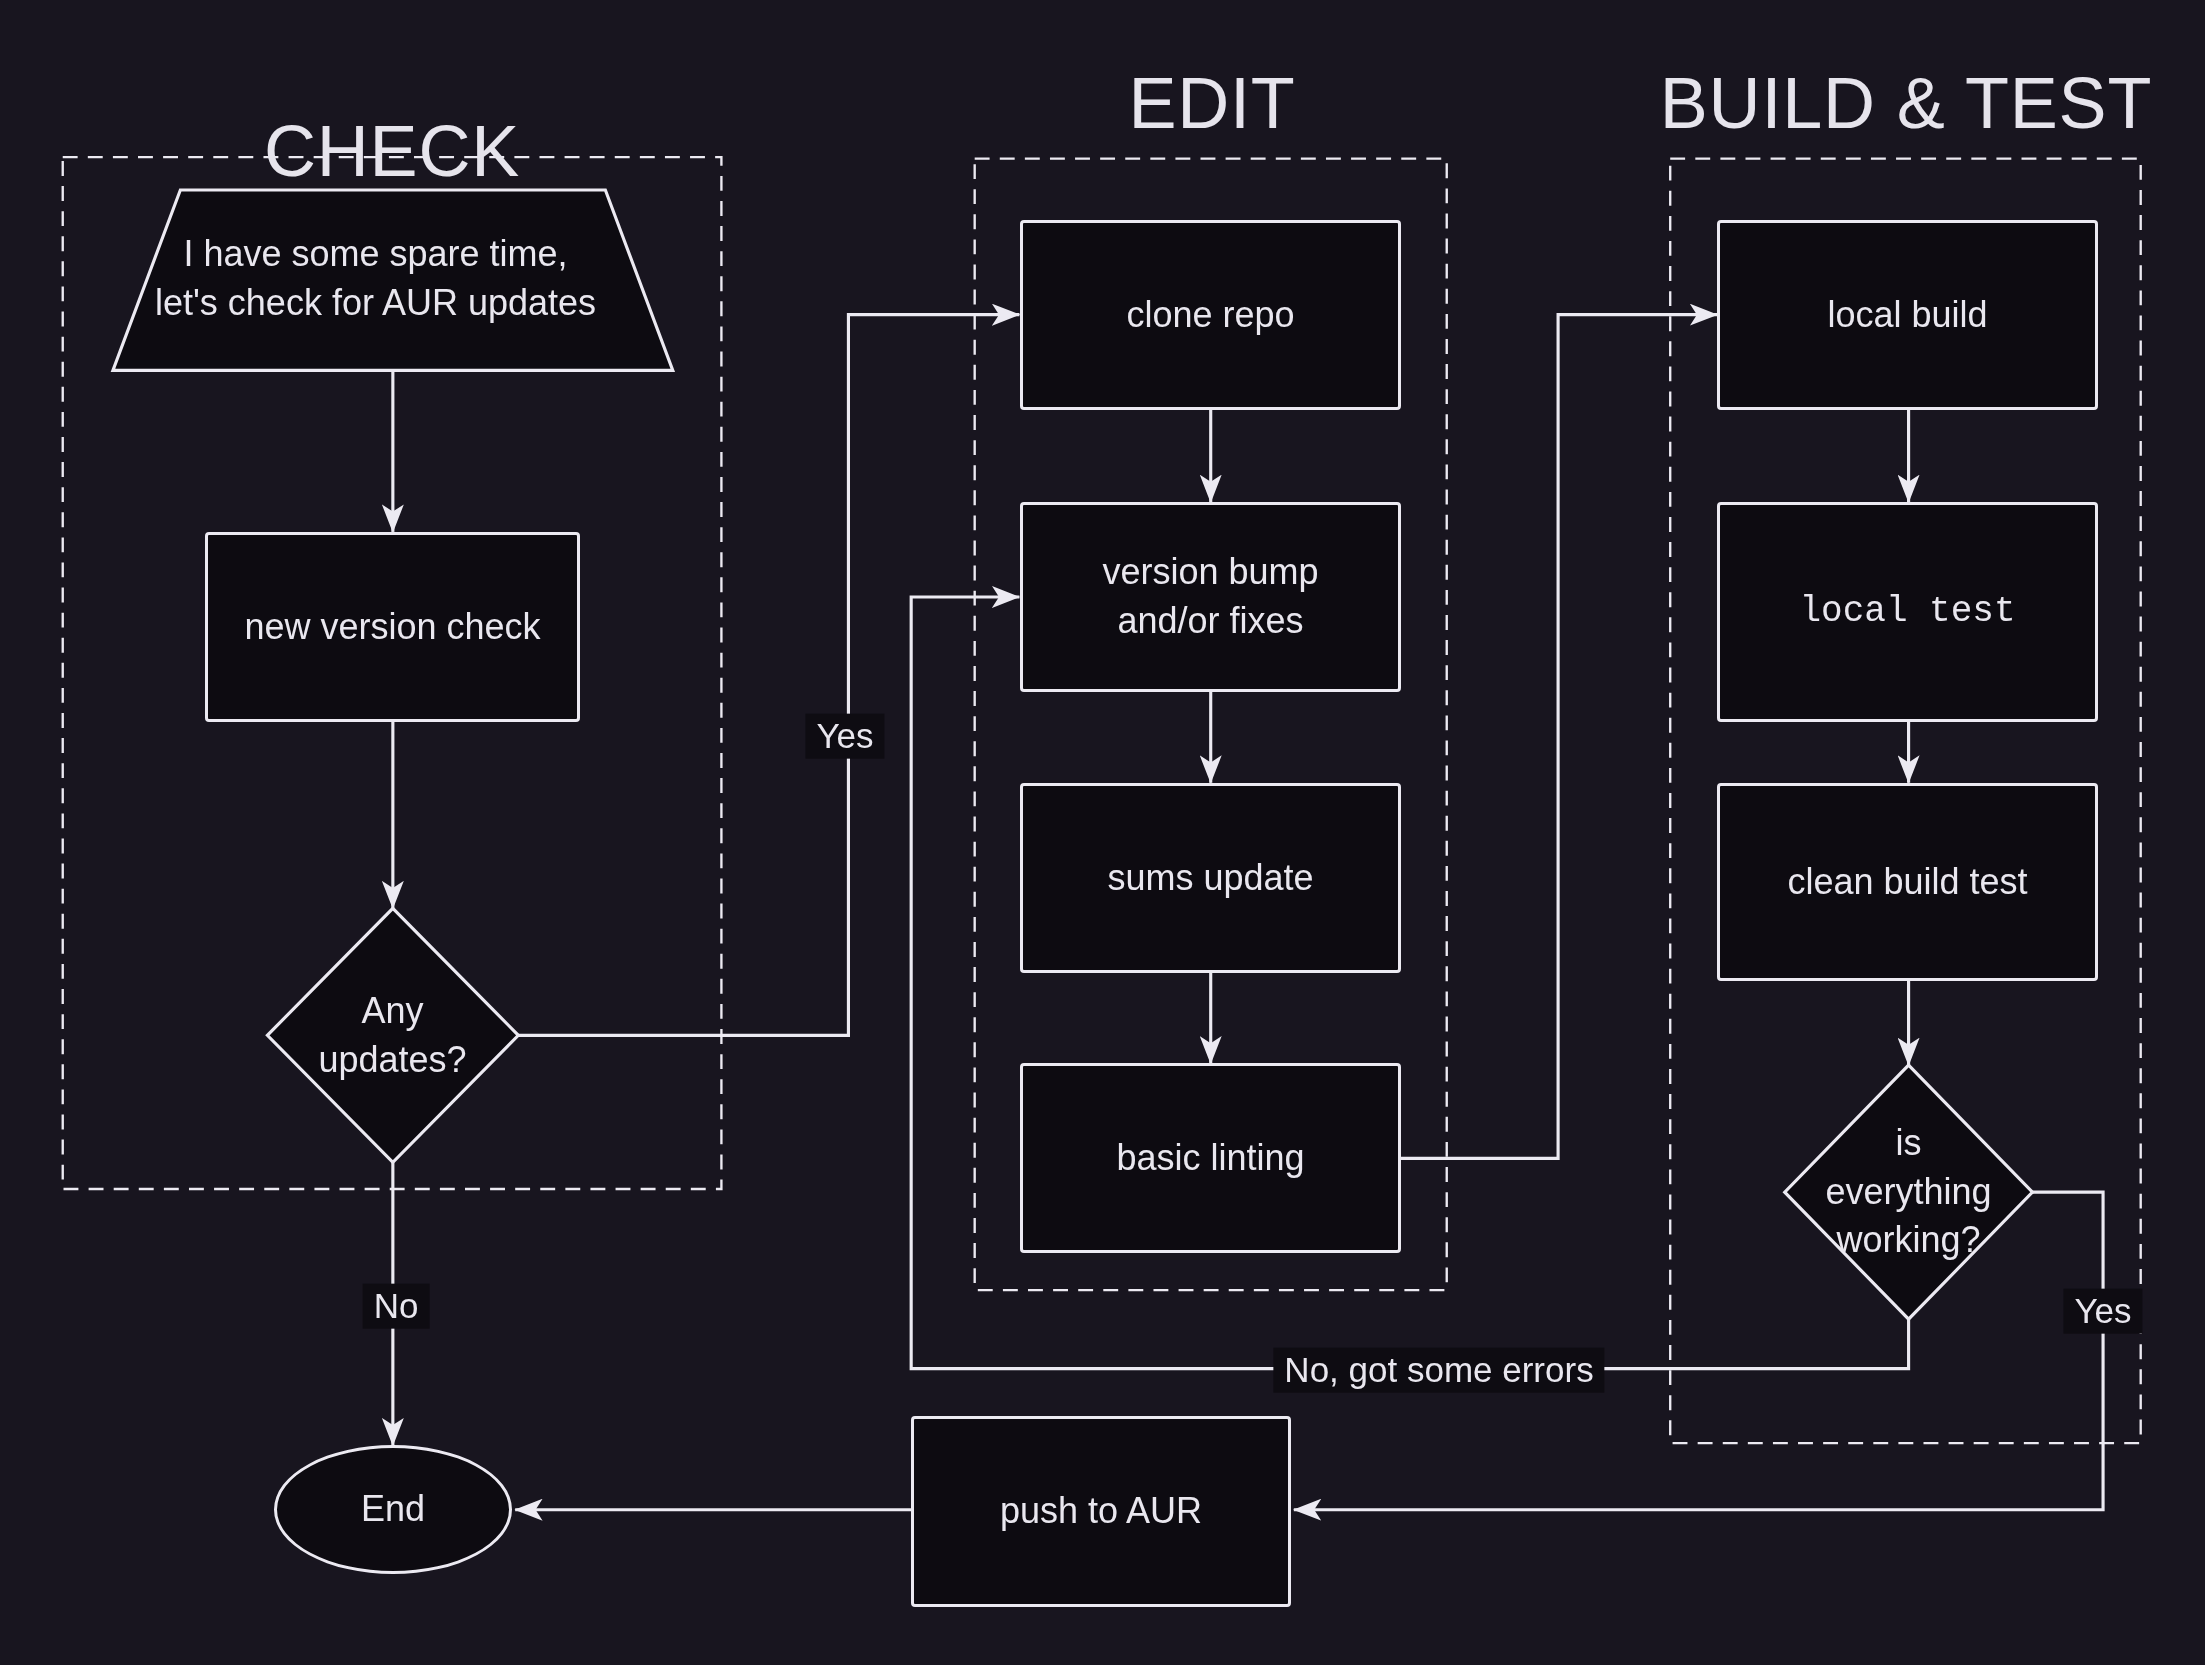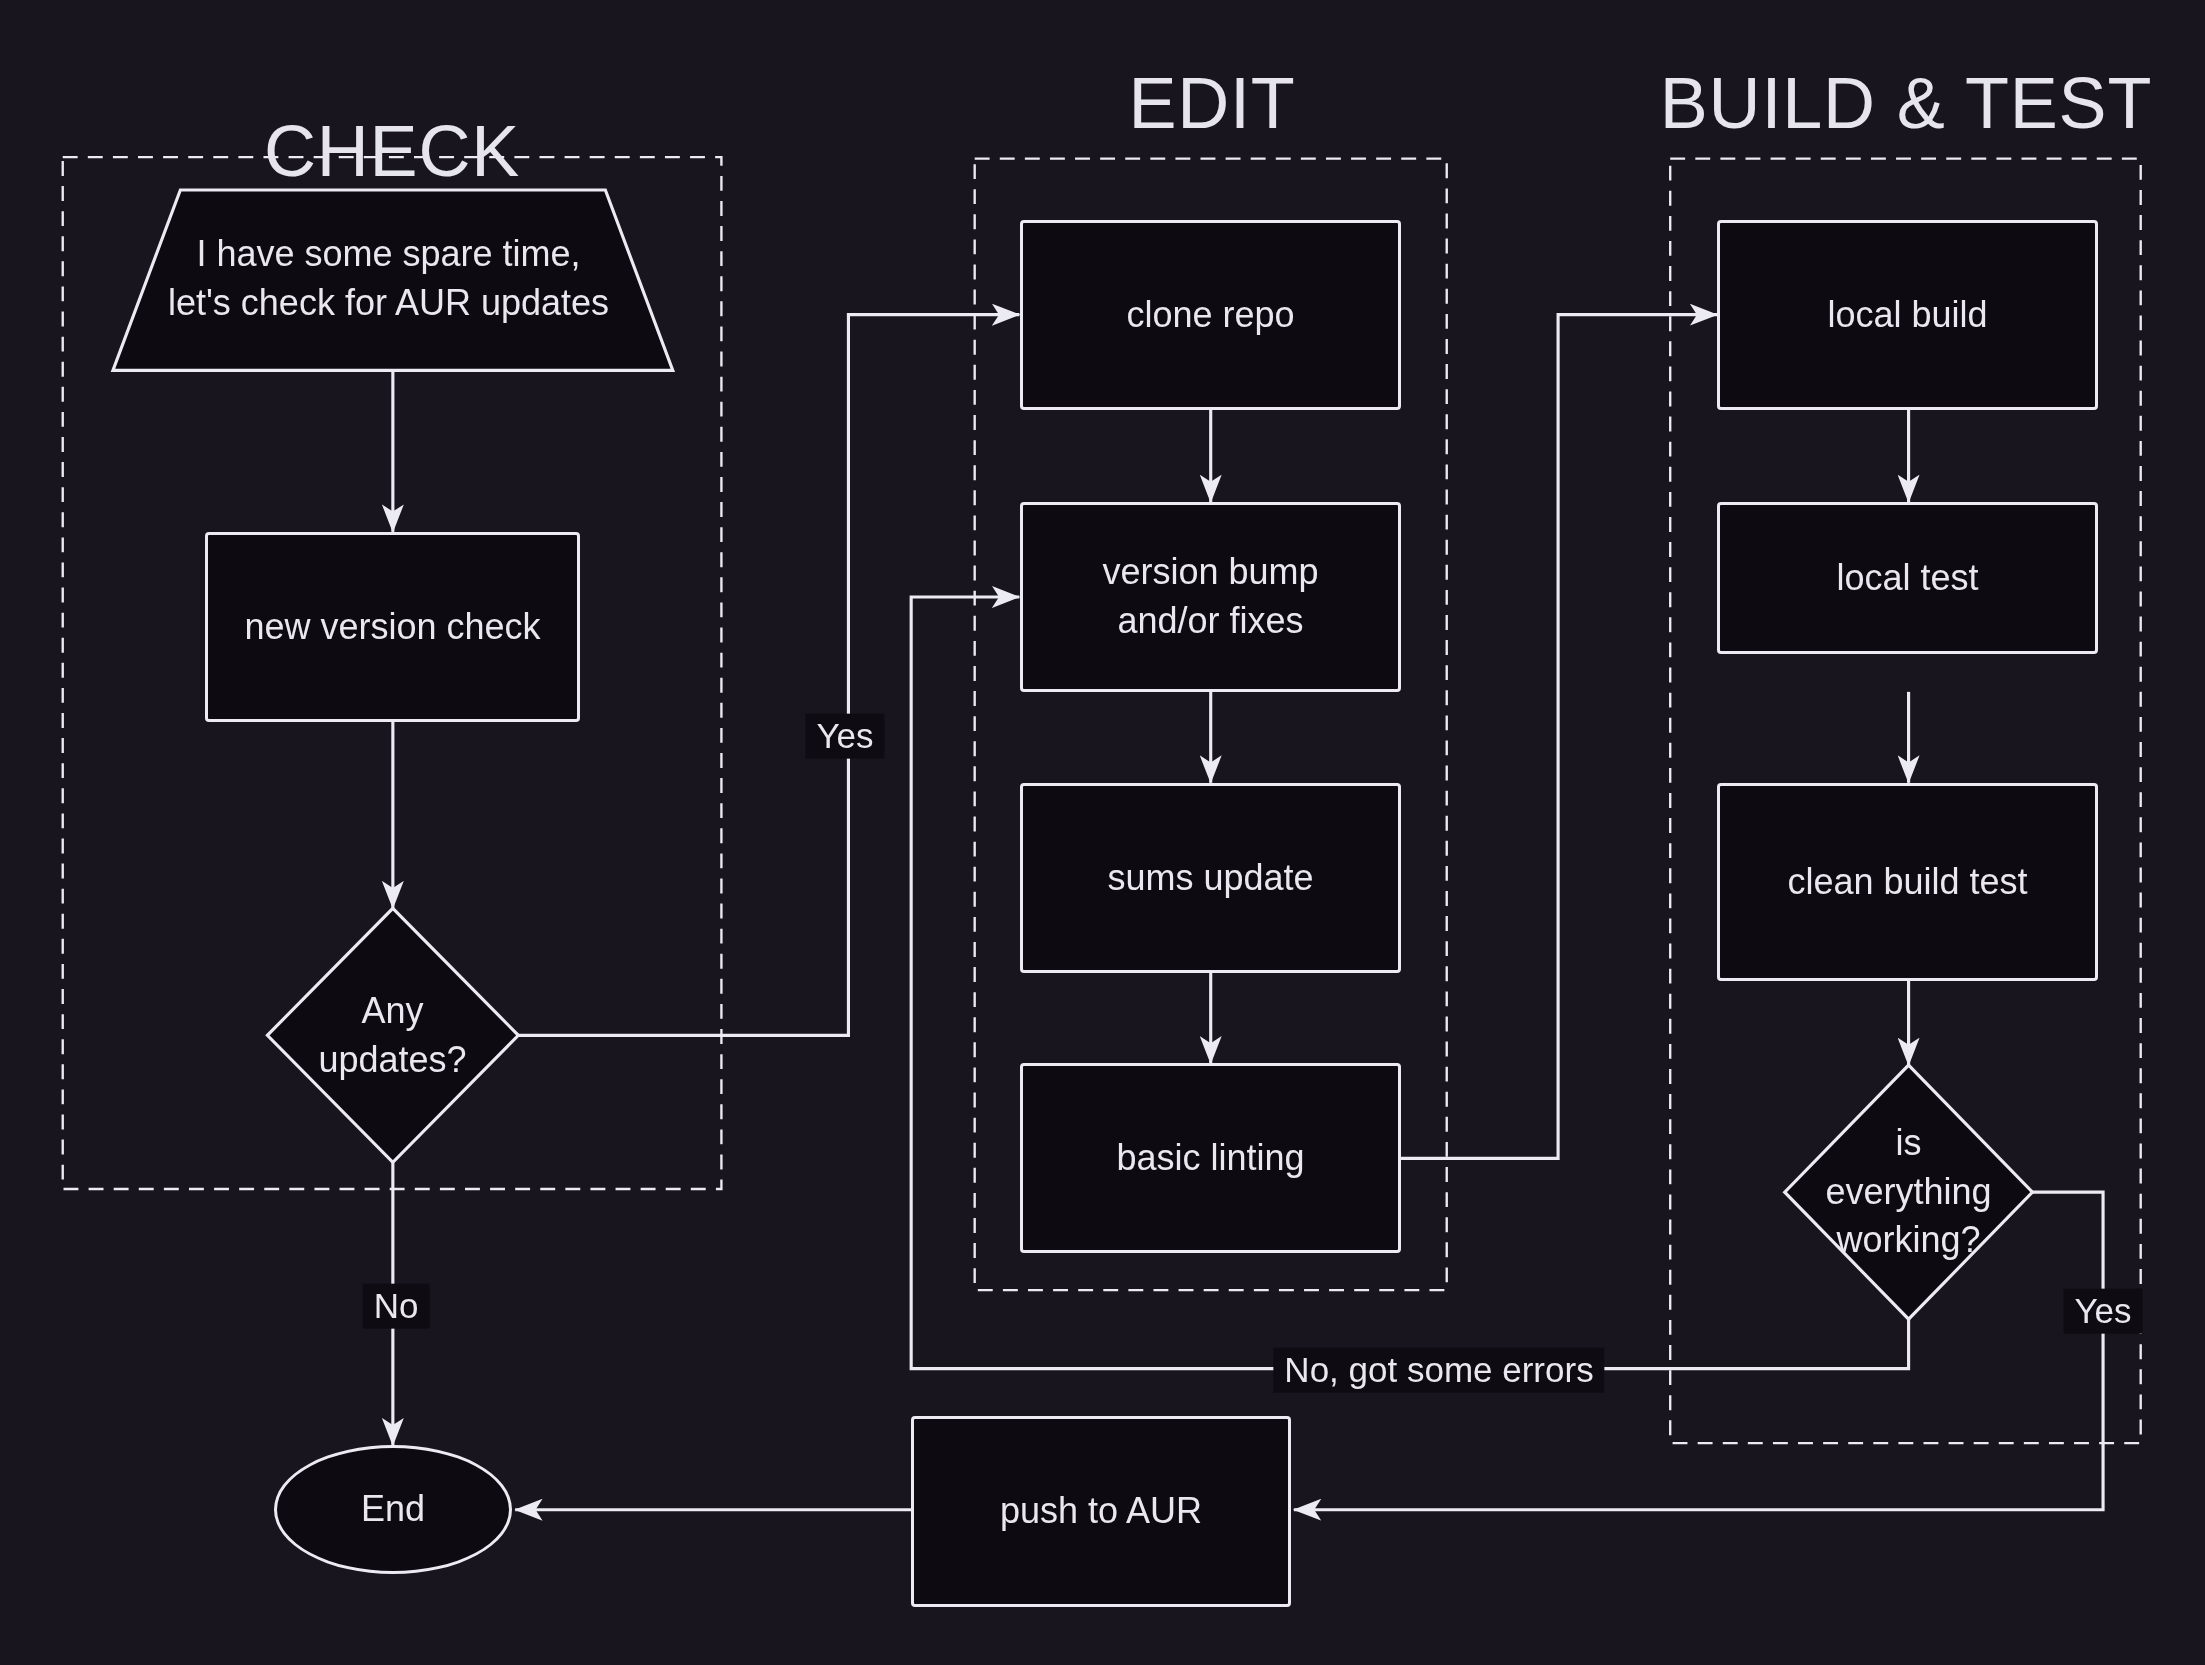--- a/index.html
+++ b/index.html
@@ -126,26 +126,26 @@
   <div class="section-title" style="left:1212px; top:67px;">EDIT</div>
   <div class="section-title" style="left:1906px; top:67px;">BUILD &amp; TEST</div>
 
   <div class="node" style="left:205px; top:532px; width:375px; height:190px;">new version check</div>
   <div class="node" style="left:1020px; top:220px; width:381px; height:190px;">clone repo</div>
   <div class="node" style="left:1020px; top:502px; width:381px; height:190px;text-align:center;">version bump
 and/or fixes</div>
   <div class="node" style="left:1020px; top:783px; width:381px; height:190px;">sums update</div>
   <div class="node" style="left:1020px; top:1063px; width:381px; height:190px;">basic linting</div>
   <div class="node" style="left:1717px; top:220px; width:381px; height:190px;">local build</div>
-  <div class="node" style="left:1717px; top:502px; width:381px; height:152px;">local test</div>
+  <div class="node" style="left:1717px; top:502px; width:381px; height:220px;font-family:Liberation Mono, monospace;">local test</div>
   <div class="node" style="left:1717px; top:783px; width:381px; height:198px;">clean build test</div>
   <div class="node" style="left:911px; top:1416px; width:380px; height:191px;">push to AUR</div>
   <div class="node ellipse" style="left:274px; top:1445px; width:238px; height:129px;">End</div>
 
-  <div class="shape-label" style="left:137px; top:205px; width:503px; height:147px;text-align:center;">I have some spare time,
+  <div class="shape-label" style="left:124px; top:205px; width:503px; height:147px;text-align:center;">I have some spare time,
 let's check for AUR updates</div>
   <div class="shape-label" style="left:275px; top:957px; width:235px; height:157px;">Any
 updates?</div>
   <div class="shape-label" style="left:1791px; top:1090px; width:235px; height:204px;">is
 everything
 working?</div>
 
   <div class="edge-label" style="left:845px; top:736px;">Yes</div>
   <div class="edge-label" style="left:396px; top:1306px;">No</div>
   <div class="edge-label" style="left:1439px; top:1370px;">No, got some errors</div>

